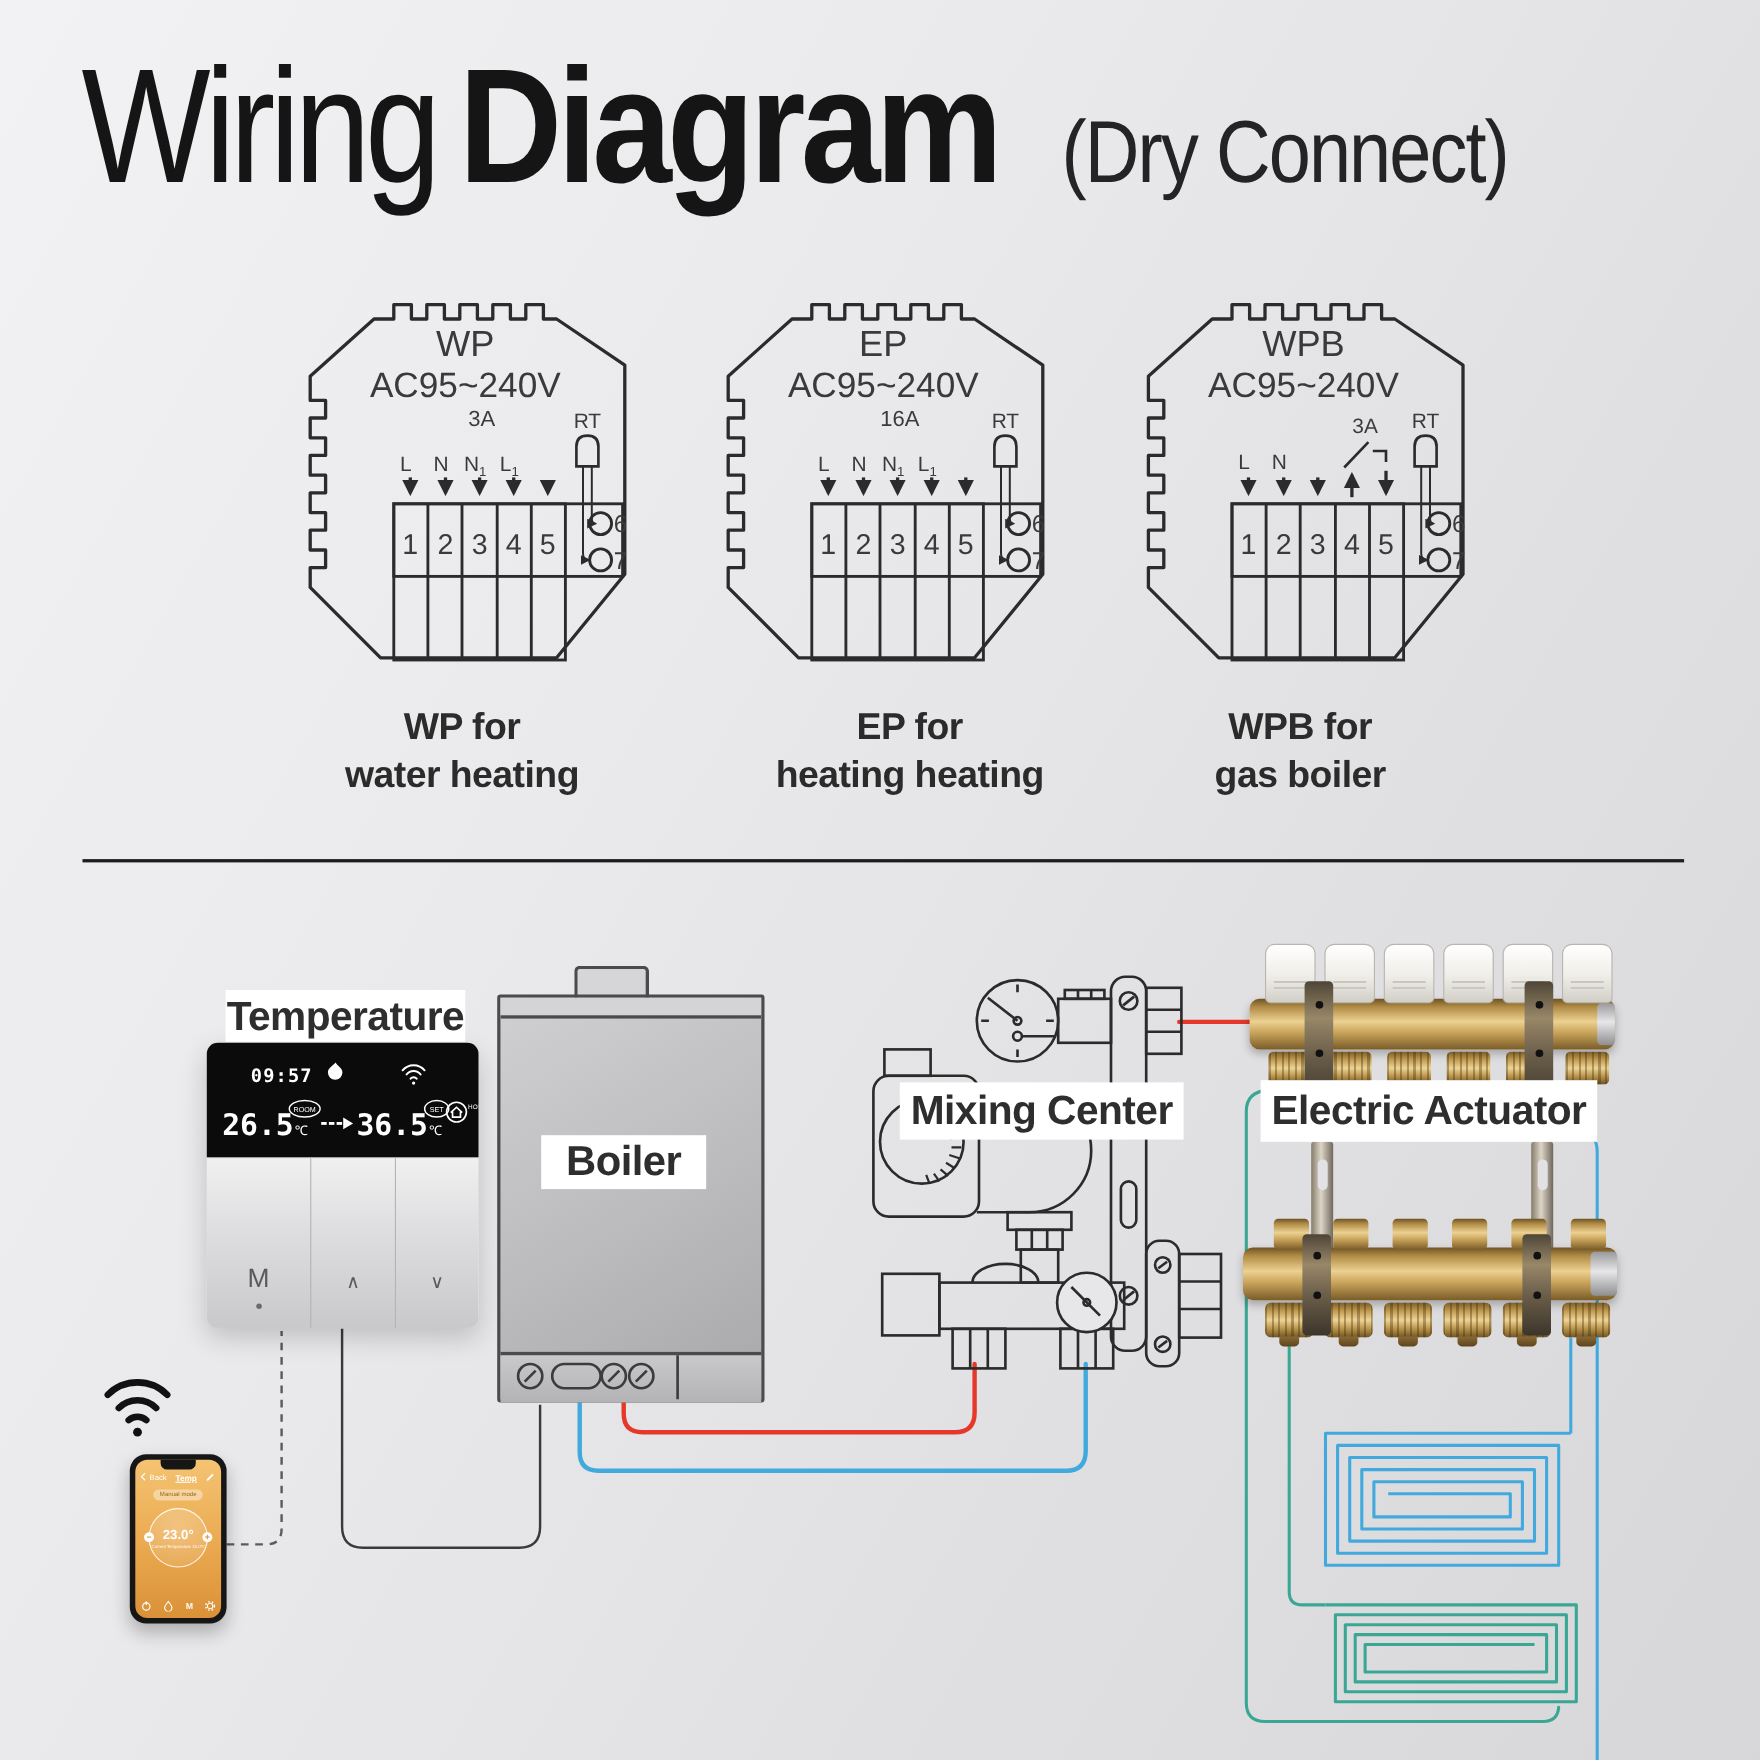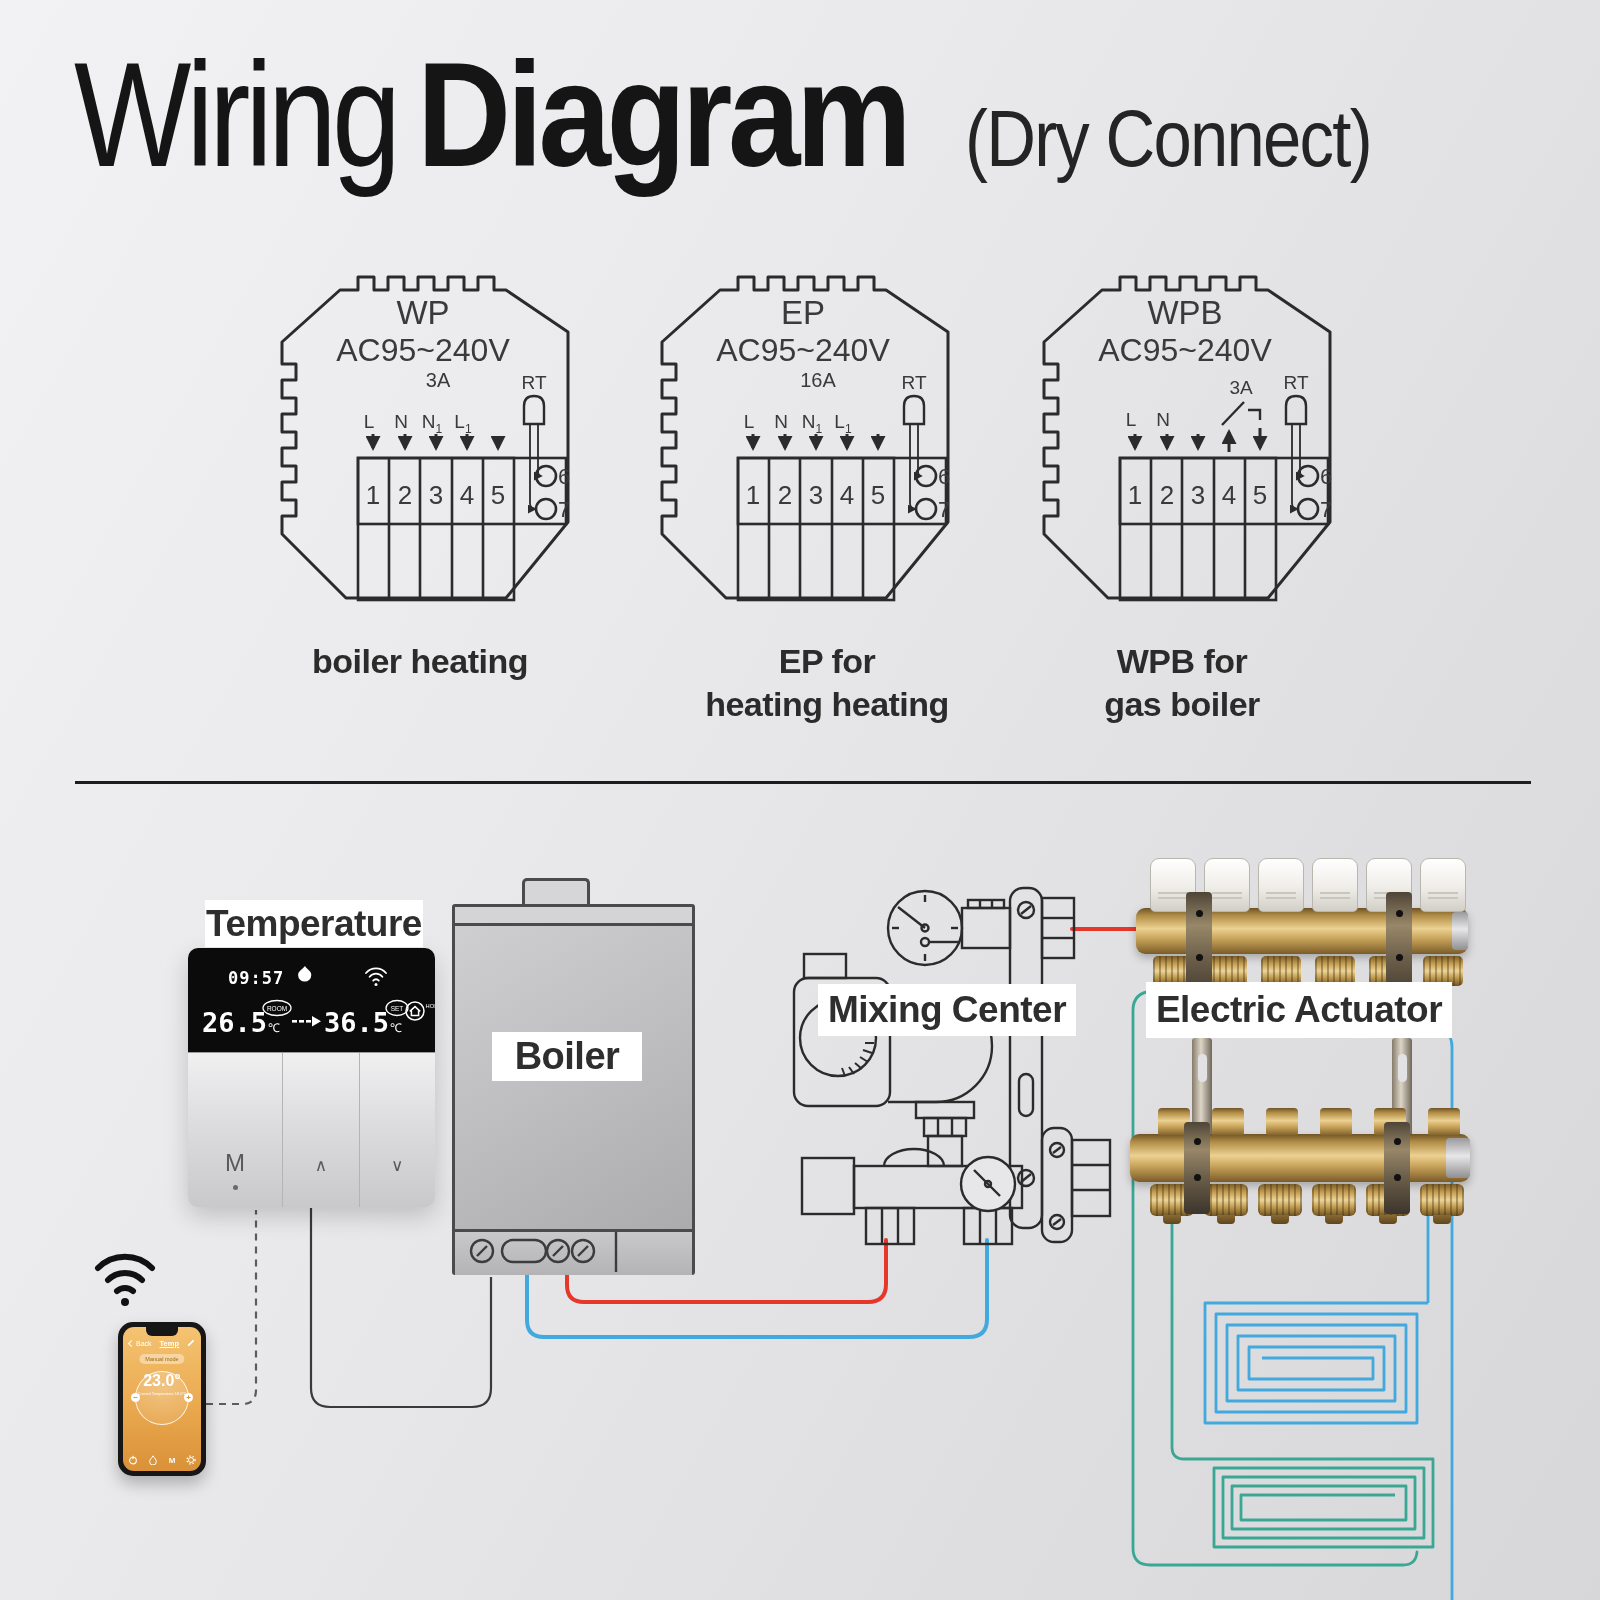--- a/index.html
+++ b/index.html
@@ -51,21 +51,21 @@
   .endcap{background:linear-gradient(180deg,#9a9a9c,#e7e7e9 45%,#8f8f91);border-radius:4px;z-index:10;}
   
   .phone{left:118px;top:1322px;width:88px;height:154px;background:#161617;border-radius:15px;box-shadow:0 8px 16px rgba(0,0,0,.25);z-index:10;}
   .phone-screen{left:5px;top:5px;width:78px;height:144px;border-radius:11px;overflow:hidden;background:linear-gradient(180deg,#f4c372 0%,#eaa94f 55%,#da9138 100%);}
   .phone-notch{left:50%;top:5px;width:32px;height:9px;margin-left:-16px;background:#161617;border-radius:0 0 6px 6px;z-index:12;}
   .p-nav{left:0;top:10px;width:78px;height:12px;color:#fff;font-size:7px;display:flex;align-items:center;justify-content:space-between;padding:0 6px;box-sizing:border-box;}
   .p-title{font-size:7.5px;font-weight:700;text-decoration:underline;}
   .chev{width:4px;height:4px;border-left:1.3px solid #fff;border-bottom:1.3px solid #fff;transform:rotate(45deg);display:inline-block;margin-right:2px;}
   .p-pill{left:50%;top:27px;transform:translateX(-50%);background:rgba(255,255,255,.4);color:#9a6a1c;font-size:5.5px;padding:2px 6px;border-radius:7px;white-space:nowrap;}
   .p-circle{left:50%;top:44px;transform:translateX(-50%);width:54px;height:54px;border:1.6px solid rgba(255,255,255,.85);border-radius:50%;background:radial-gradient(circle at 50% 35%,rgba(255,255,255,.25),rgba(255,255,255,.05));color:#fff;text-align:center;box-sizing:border-box;}
-  .p-temp{font-size:16px;font-weight:700;}
+  .p-temp{margin-top:16px;font-size:12px;font-weight:700;}
   .p-sub{font-size:3.9px;opacity:.95;margin-top:1px;}
   .p-step{position:absolute;top:50%;width:9px;height:9px;margin-top:-5px;background:#fff;border-radius:50%;color:#d99130;font-size:8px;line-height:9px;text-align:center;font-weight:700;}
   .p-footer{left:0;bottom:6px;width:78px;display:flex;justify-content:space-around;align-items:center;color:#fff;}
   .p-footer .fi{opacity:.95;font-size:8px;font-weight:700;}
   
   .overlay{left:0;top:0;z-index:5;pointer-events:none;}
 </style>
 </head>
 <body>
 
@@ -217,21 +217,22 @@
       <path d="M270 162 V241 Q270 247 275 247" marker-end="url(#ah2)"></path>
       <path d="M278 162 V209 Q278 214 281 214" marker-end="url(#ah2)"></path>
     </g>
     <circle cx="286" cy="214" r="10" fill="none" stroke="#2b2b2b" stroke-width="2.6"></circle>
     <circle cx="286" cy="247" r="10" fill="none" stroke="#2b2b2b" stroke-width="2.6"></circle>
     <text x="298" y="222" font-size="22">6</text>
     <text x="298" y="255" font-size="22">7</text>
   </svg>
 
   <div class="abs caption" style="left:260px;top:640px;">
-      <div>boiler heating</div>
+    <div>WP for</div>
+      <div>water heating</div>
   </div>
   <div class="abs caption" style="left:667px;top:640px;">
     <div>EP for</div>
       <div>heating heating</div>
   </div>
   <div class="abs caption" style="left:1022px;top:640px;">
     <div>WPB for</div>
       <div>gas boiler</div>
   </div>
 

